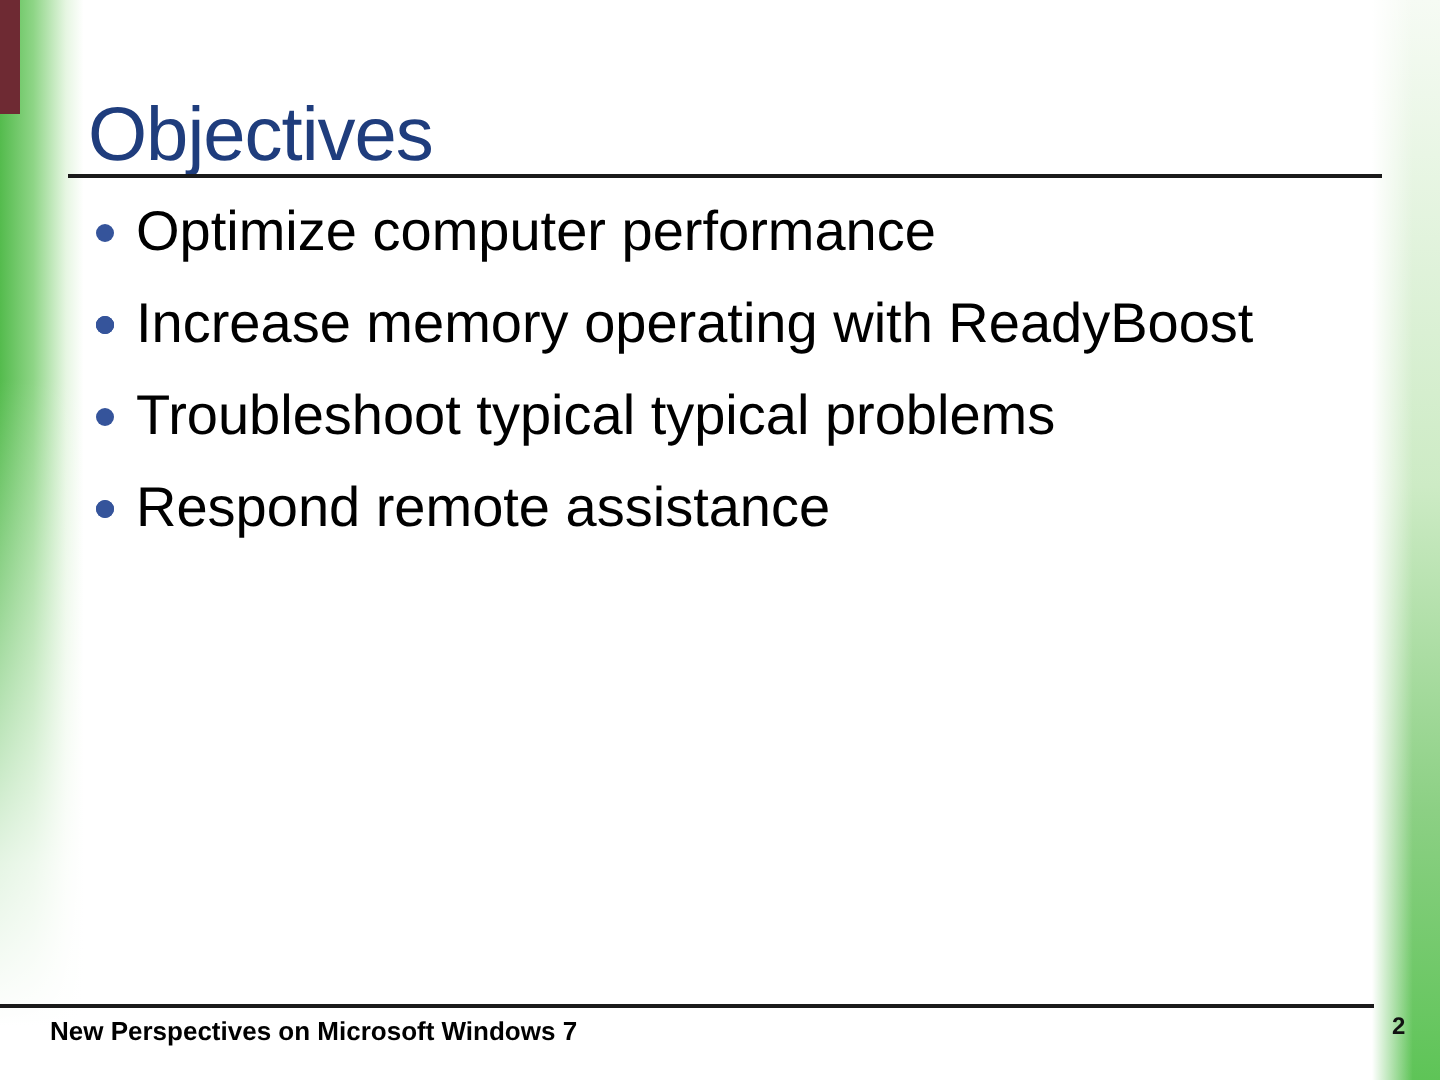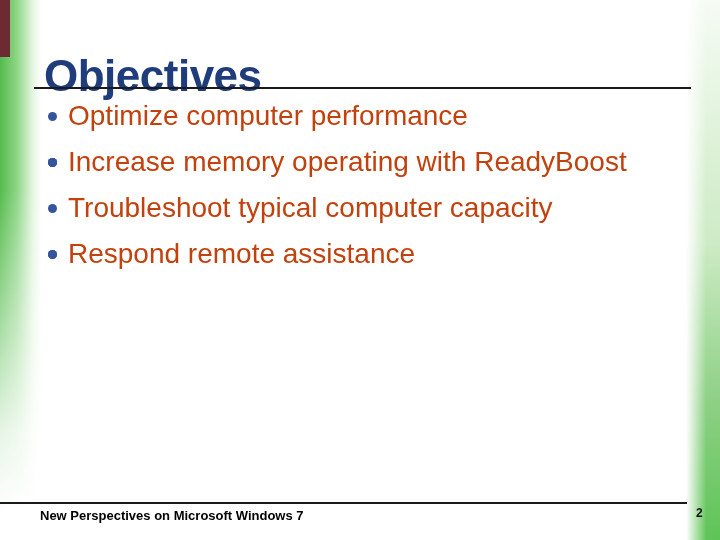--- a/index.html
+++ b/index.html
@@ -27,55 +27,55 @@
   
   .right-bar {
     position: absolute; right: 0; top: 0;
     width: 34px; height: 540px;
     background:
       linear-gradient(to right, #ffffff 0%, rgba(255,255,255,0) 60%),
       linear-gradient(to bottom, #f6fbf4 0%, #cdebc5 45%, #8cd084 75%, #5ec457 100%);
   }
   .page-title {
     position: absolute; left: 44px; top: 22px;
-    font-size: 44px; font-weight: bold;
+    font-size: 38px; font-weight: normal;
     letter-spacing: -0.5px;
     color: #1f3d7d;
   }
   .title-rule {
     position: absolute; left: 34px; top: 87px;
     width: 657px; height: 2px;
     background: #1a1a1a;
   }
   .bullet-list {
     position: absolute; left: 48px; top: 96px;
     width: 600px;
     margin: 0; padding: 0;
     list-style: none;
   }
   .bullet-item {
     position: relative;
     padding-left: 20px;
     margin: 0 0 7px 0;
     font-size: 28px; line-height: 39px;
-    color: #c2410c;
+    color: #000000;
   }
   .bullet-dot {
     position: absolute; left: 0; top: 16px;
     width: 9px; height: 9px; border-radius: 50%;
     background: #35549b;
   }
   .bullet-text { white-space: pre-line; }
   .footer-rule {
     position: absolute; left: 0; top: 502px;
     width: 687px; height: 2px;
     background: #1a1a1a;
   }
   .footer-book-title {
-    position: absolute; left: 19px; top: 508px;
+    position: absolute; left: 4px; top: 508px;
     font-size: 13px; font-weight: bold;
     color: #000000;
     padding-left: 21px;
   }
   .page-number {
     position: absolute; left: 696px; top: 506px;
     font-size: 12px; font-weight: bold;
     color: #111111;
   }
 </style>
@@ -101,21 +101,21 @@
     </li>
     <li class="bullet-item">
       <span class="bullet-dot"></span>
     </li>
     <li class="bullet-item">
       <span class="bullet-dot"></span>
       <span class="bullet-text">Increase memory operating with ReadyBoost</span>
     </li>
     <li class="bullet-item">
       <span class="bullet-dot"></span>
-      <span class="bullet-text">Troubleshoot typical computer capacity</span>
+      <span class="bullet-text">Troubleshoot typical typical problems</span>
     </li>
     <li class="bullet-item">
       <span class="bullet-dot"></span>
     </li>
     <li class="bullet-item">
       <span class="bullet-dot"></span>
       <span class="bullet-text">Respond remote assistance</span>
     </li>
   </ul>
 

